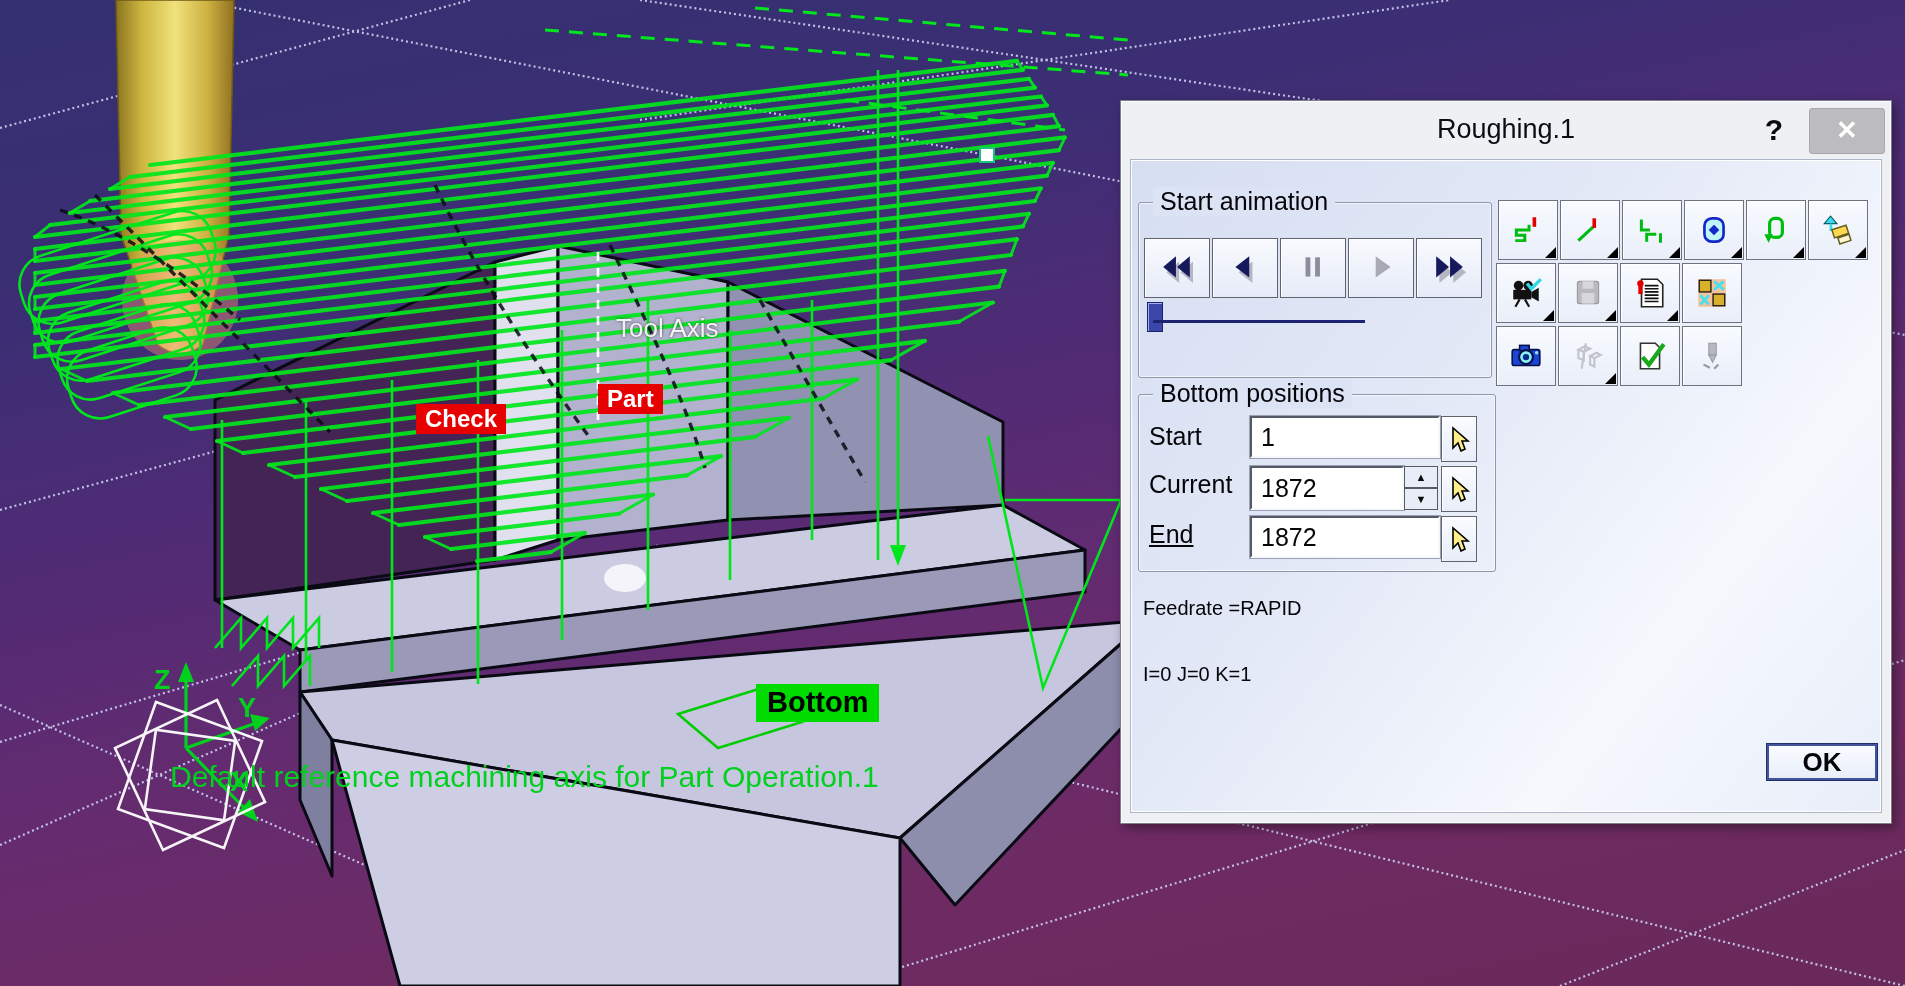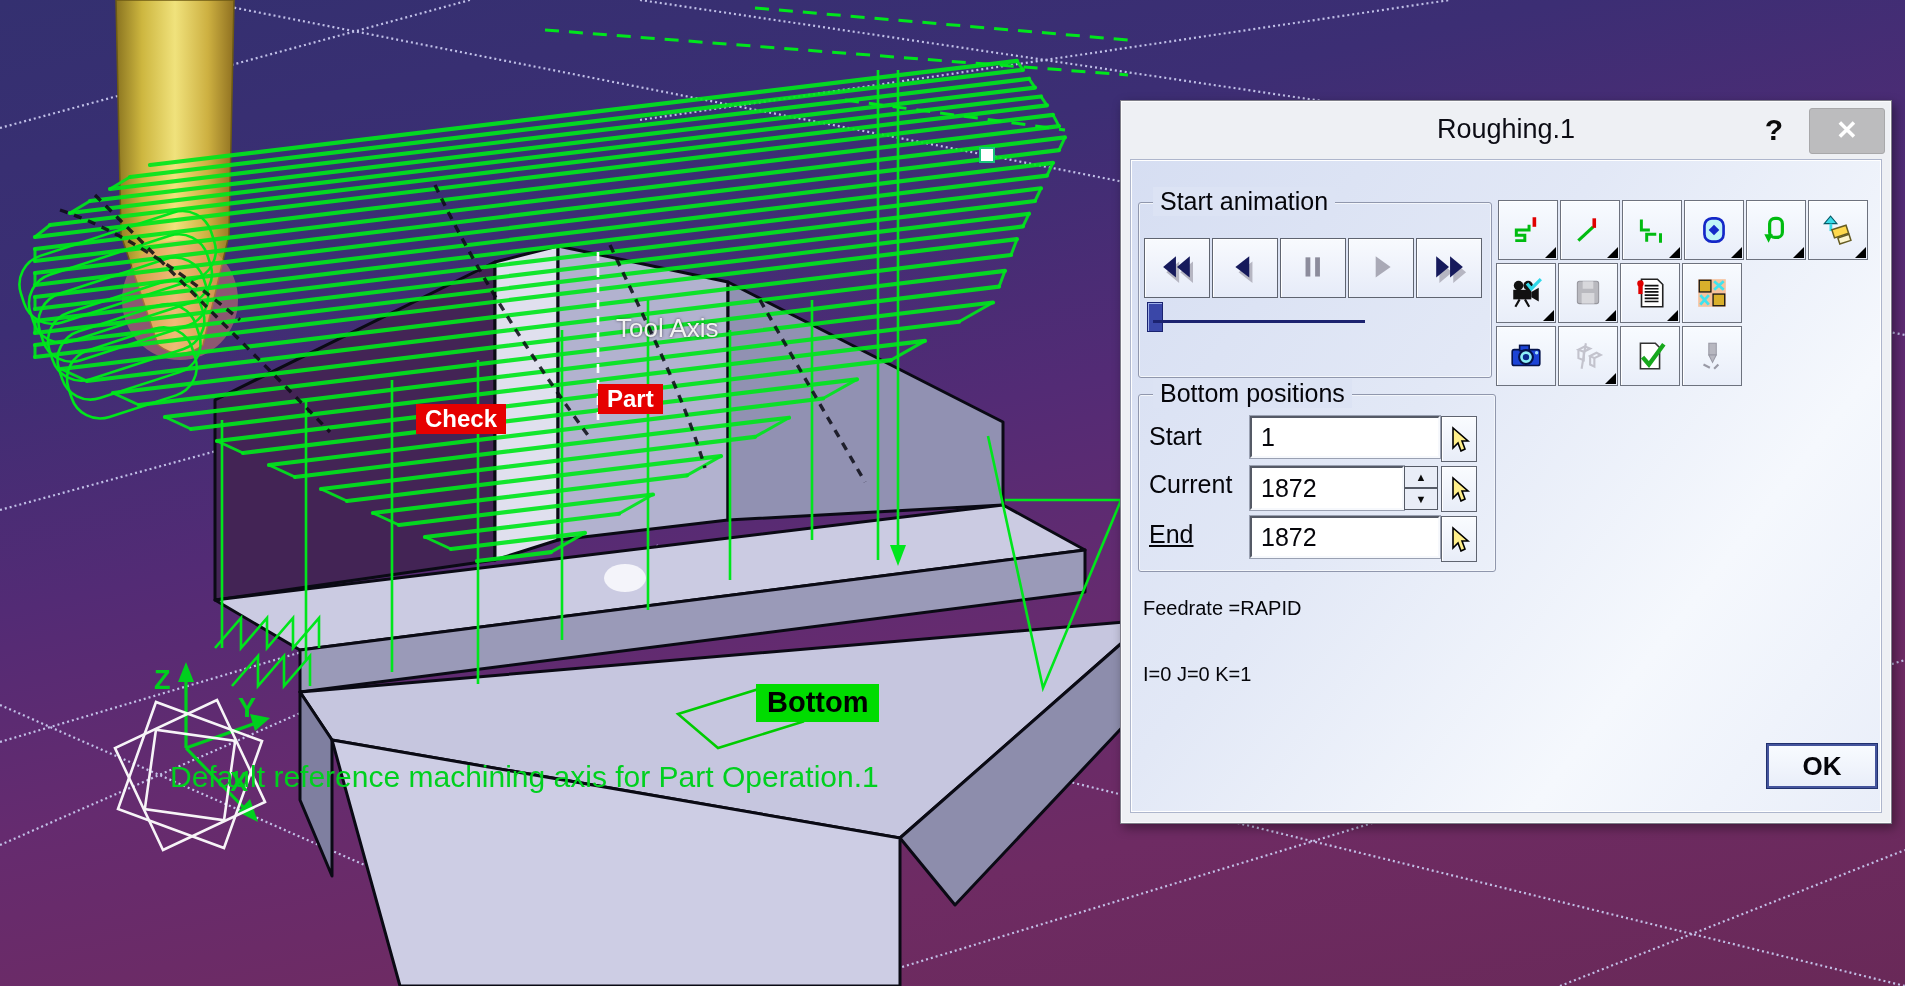--- a/index.html
+++ b/index.html
@@ -46,21 +46,21 @@
   .field{position:absolute;background:#fff;border-top:2px solid #555a66;border-left:2px solid #555a66;
     border-bottom:2px solid #f6f8fc;border-right:2px solid #f6f8fc;box-shadow:0 0 0 1px #9aa1b2;}
   .field input{width:100%;height:100%;border:none;background:transparent;font-size:25px;
     font-family:"Liberation Sans",sans-serif;padding:0 0 0 9px;box-sizing:border-box;color:#05050a;outline:none;}
   .picker-btn{position:absolute;width:36px;height:46px;background:linear-gradient(180deg,#fafcff,#e8edf8);
     border:1px solid #5f6470;box-shadow:1px 1px 0 #fff inset;display:flex;align-items:center;justify-content:center;padding:0;}
   .spinner{position:absolute;width:34px;display:flex;flex-direction:column;}
   .spin-btn{flex:1;background:#e9edf7;border:1px solid #555a66;font-size:11px;line-height:1;
     color:#0a0a0a;padding:0;display:flex;align-items:center;justify-content:center;}
   .status-line{position:absolute;left:12px;font-size:20px;font-weight:400;color:#05050a;white-space:pre;}
-  .ok-btn{position:absolute;left:636px;top:584px;width:110px;height:44px;
+  .ok-btn{position:absolute;left:636px;top:584px;width:110px;height:36px;
     background:linear-gradient(180deg,#f8fbff,#e9eef9);border:2px solid #44549c;
     box-shadow:0 0 0 1px #20306e;font-size:26px;font-weight:600;color:#05050a;
     font-family:"Liberation Sans",sans-serif;}
 </style>
 </head>
 <body>
 
 <div id="scene">
 
   <svg id="gfx" width="1905" height="986" viewBox="0 0 1905 986">

